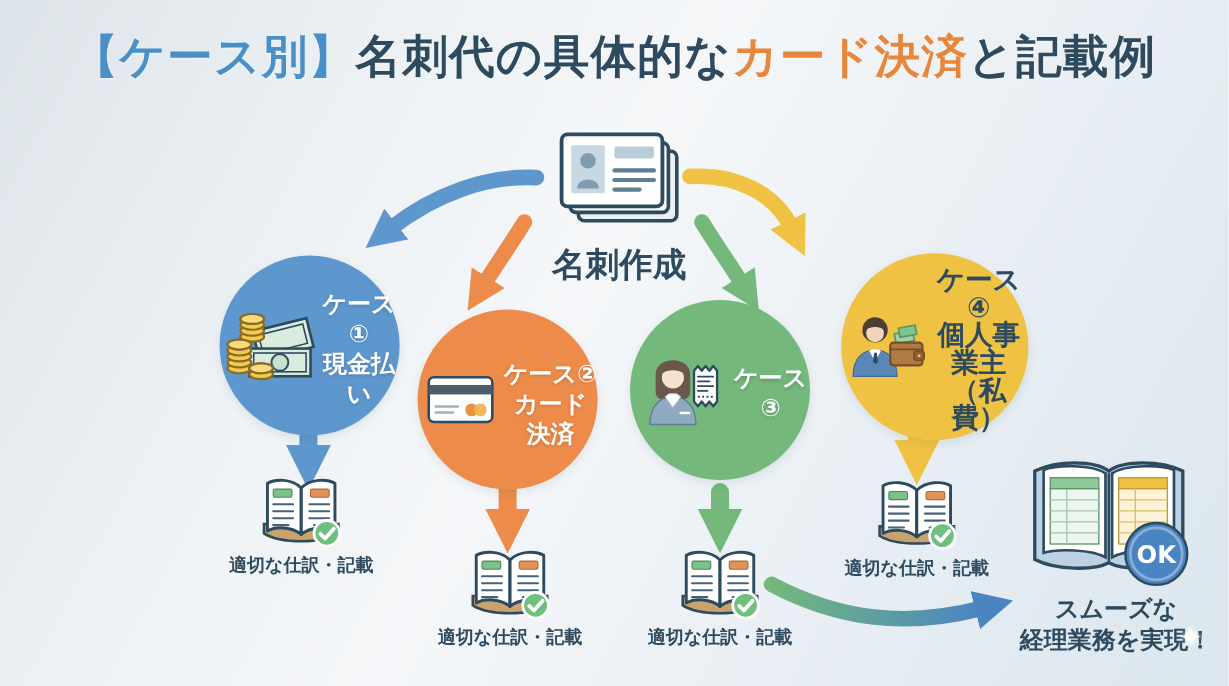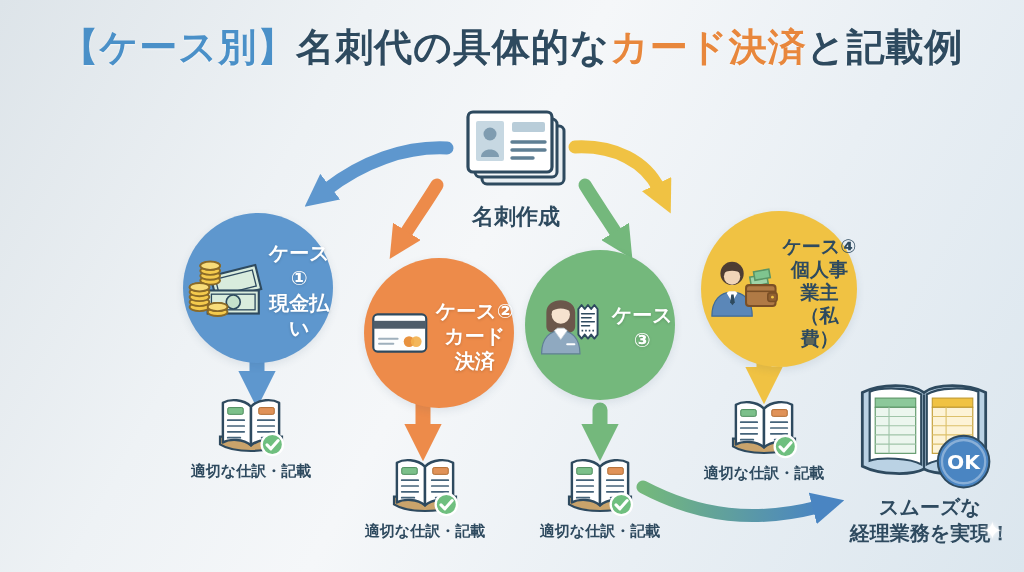--- a/index.html
+++ b/index.html
@@ -18,34 +18,34 @@
   }
   .t-blue{color:var(--c-title_blue,#4a90c8);}
   .t-navy{color:var(--c-navy,#2e4a5f);}
   .t-orange{color:var(--c-highlight_orange,#e8873c);}
 
   svg.overlay{position:absolute;left:0;top:0;z-index:1;pointer-events:none;}
 
   .node{position:absolute;z-index:2;display:flex;flex-direction:column;align-items:center;}
 
   .source{left:448px;top:110px;width:136px;}
-  .source-label{margin-top:10px;font-size:22px;font-weight:800;color:var(--c-navy,#2e4a5f);}
+  .source-label{margin-top:10px;font-size:28px;font-weight:800;color:var(--c-navy,#2e4a5f);}
 
   .case{
     border-radius:50%;display:flex;flex-direction:row;align-items:center;justify-content:center;
     z-index:2;position:absolute;text-align:center;
     box-shadow:0 3px 8px rgba(40,70,100,.10);
   }
   .case .case-text{font-weight:800;font-size:20px;line-height:25px;color:#ffffff;
     text-shadow:0 1px 3px rgba(0,0,0,.18);margin-top:6px;}
   .case-1{left:183px;top:213px;width:150px;height:150px;background:var(--c-blue,#5e97ce);}
-  .case-2{left:364px;top:258px;width:150px;height:150px;background:var(--c-orange,#ed8b4a);}
+  .case-2{left:348px;top:258px;width:150px;height:150px;background:var(--c-orange,#ed8b4a);}
   .case-3{left:525px;top:250px;width:150px;height:150px;background:var(--c-green,#74b87c);}
   .case-4{left:701px;top:211px;width:156px;height:156px;background:var(--c-yellow,#f0c243);}
-  .case-4 .case-text{color:var(--c-navy,#2e4a5f);text-shadow:none;font-size:19px;line-height:23px;}
+  .case-4 .case-text{color:var(--c-navy,#2e4a5f);text-shadow:none;font-size:23px;line-height:23px;}
 
   .outcome{width:180px;}
   .outcome-label{margin-top:4px;font-size:15px;font-weight:800;color:var(--c-navy,#2e4a5f);white-space:nowrap;}
   .o1{left:161px;top:394px;}
   .o2{left:335px;top:454px;}
   .o3{left:510px;top:454px;}
   .o4{left:674px;top:396px;}
 
   .result{left:828px;top:376px;width:192px;}
   .result-label{margin-top:2px;text-align:center;font-size:20px;font-weight:800;

